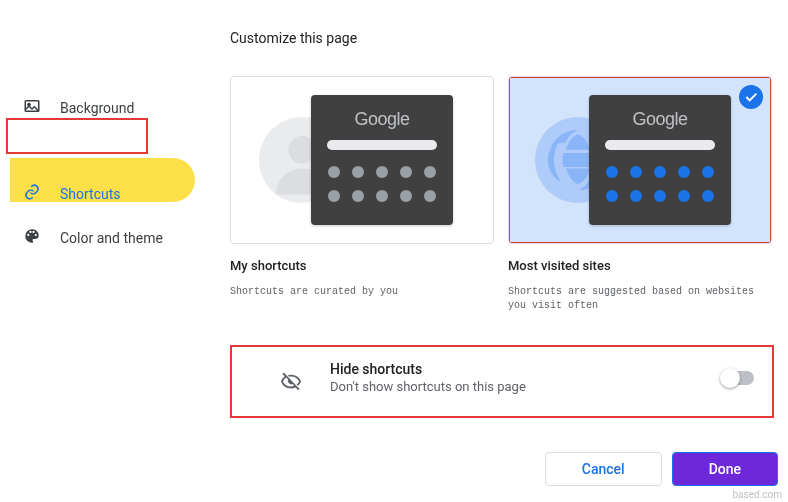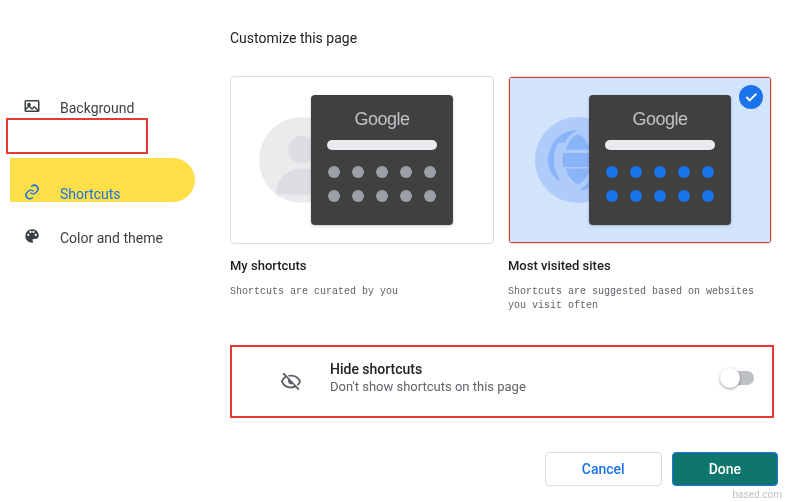--- a/index.html
+++ b/index.html
@@ -247,21 +247,21 @@
       display: flex;
       align-items: center;
       justify-content: center;
     }
     .btn-cancel {
       background: #fff;
       border: 1px solid #dadce0;
       color: #1a73e8;
     }
     .btn-done {
-      background: #0f766e;
+      background: #6d28d9;
       border: 1px solid #1a73e8;
       color: #fff;
     }
     .watermark {
       position: absolute;
       right: 6px;
       bottom: 2px;
       font-size: 10px;
       color: #c0c0c0;
     }

